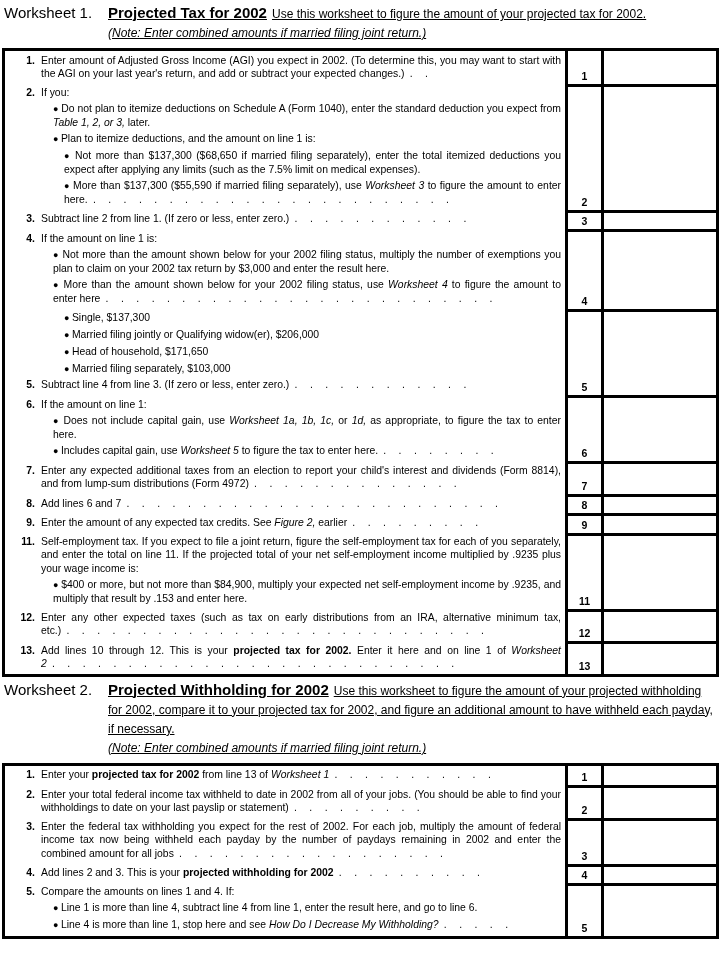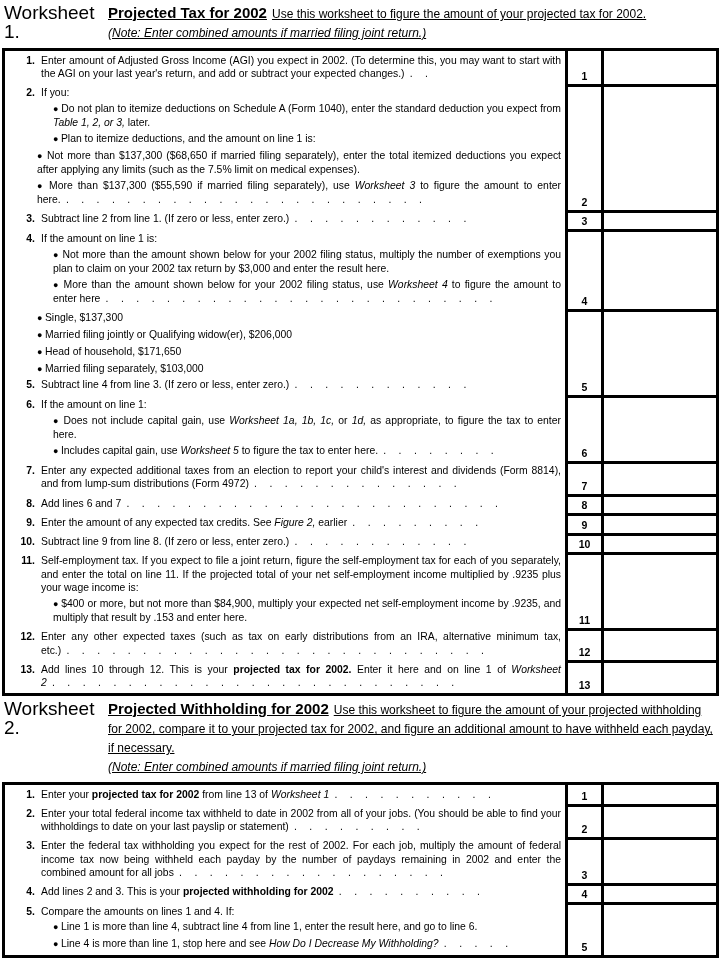--- a/index.html
+++ b/index.html
@@ -6,38 +6,38 @@
   body {
     width:721px; height:963px;
     font-family:"Liberation Sans","DejaVu Sans",sans-serif;
     color:#000; overflow:hidden;
   }
   .page { width:721px; height:963px; padding:0 2px; box-sizing:border-box; }
 
   
   .ws-head { display:flex; margin:3px 0 5px 2px; }
   .ws-head.second { }
-  .ws-label { flex:0 0 104px; font-size:19px; line-height:19px; }
+  .ws-label { flex:0 0 104px; font-size:15px; line-height:19px; }
   .ws-body  { flex:1; font-size:12px; line-height:19px; padding-right:1px;text-decoration:underline; }
   .ws-title { font-size:15px; font-weight:bold; }
   .ws-desc  { margin-left:5px; }
   .ws-note  { font-style:italic; }
 
   
   .ws-table { border:3px solid #000; background:#fff; }
   .row { display:flex; align-items:stretch; }
   .cell-text {
     flex:1 1 auto; min-width:0;
     font-size:10.4px; line-height:13.3px;
     padding:0 4px 1px 0; text-align:justify;
   }
   .blk { position:relative; margin:2.5px 0; }
   .blk.p  { padding-left:36px; }
   .blk.b1 { padding-left:48px; }
-  .blk.b2 { padding-left:32px; }
+  .blk.b2 { padding-left:59px; }
   .pnum { position:absolute; left:0; top:0; width:30px; text-align:right; font-weight:bold; }
   .bullet { font-size:9px; }
   .seg-b { font-weight:bold; }
   .seg-i { font-style:italic; }
   .dots { white-space:normal; }
 
   .cell-num {
     flex:0 0 36px; box-sizing:border-box; border-left:3px solid #000;
     font-size:10.5px; font-weight:bold;
     display:flex; align-items:flex-end; justify-content:center;
@@ -130,27 +130,20 @@
       </div>
       <div class="row">
         <div class="cell-text">
           <div class="blk p"><span class="pnum">9.</span><span>Enter the amount of any expected tax credits. See </span><span class="seg-i">Figure 2,</span><span> earlier</span><span class="dots"> .  .  .  .  .  .  .  .  .</span></div>
         </div>
         <div class="cell-num">9</div>
         <div class="cell-entry"></div>
       </div>
       <div class="row">
         <div class="cell-text">
-          <div class="blk p"><span class="pnum">10.</span><span>Subtract line 9 from line 8. (If zero or less, enter zero.)</span><span class="dots"> .  .  .  .  .  .  .  .  .  .  .  .</span></div>
-        </div>
-        <div class="cell-num">10</div>
-        <div class="cell-entry"></div>
-      </div>
-      <div class="row">
-        <div class="cell-text">
           <div class="blk p"><span class="pnum">11.</span><span>Self-employment tax. If you expect to file a joint return, figure the self-employment tax for each of you separately, and enter the total on line 11. If the projected total of your net self-employment income multiplied by .9235 plus your wage income is:</span></div>
           <div class="blk b1"><span class="bullet">● </span><span>$400 or more, but not more than $84,900, multiply your expected net self-employment income by .9235, and multiply that result by .153 and enter here.</span></div>
         </div>
         <div class="cell-num">11</div>
         <div class="cell-entry"></div>
       </div>
       <div class="row">
         <div class="cell-text">
           <div class="blk p"><span class="pnum">12.</span><span>Enter any other expected taxes (such as tax on early distributions from an IRA, alternative minimum tax, etc.)</span><span class="dots"> .  .  .  .  .  .  .  .  .  .  .  .  .  .  .  .  .  .  .  .  .  .  .  .  .  .  .  .</span></div>
         </div>

